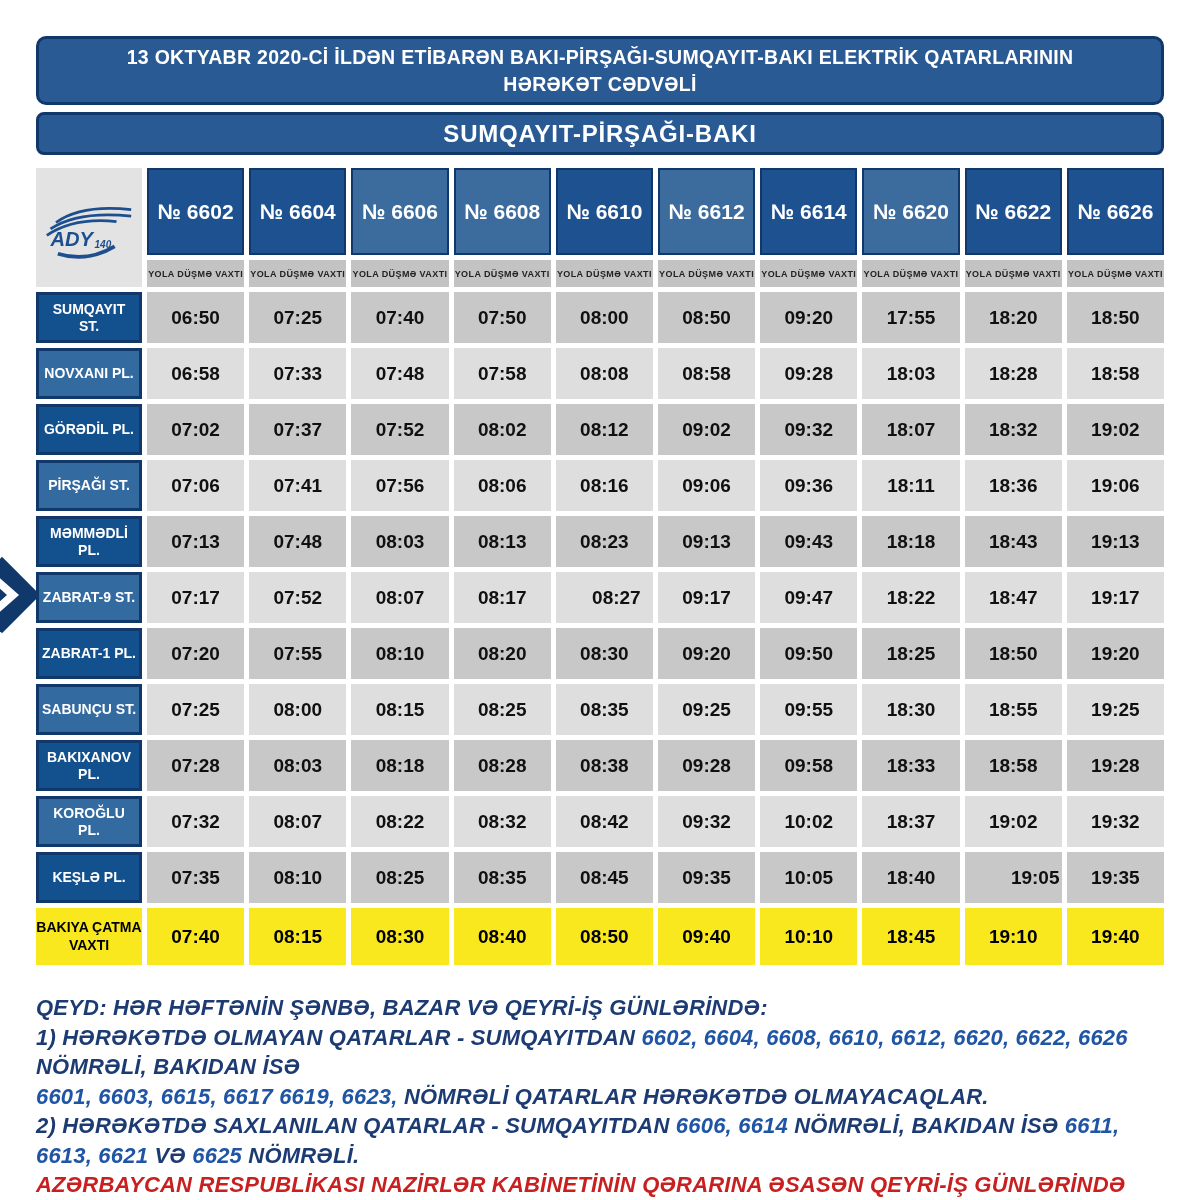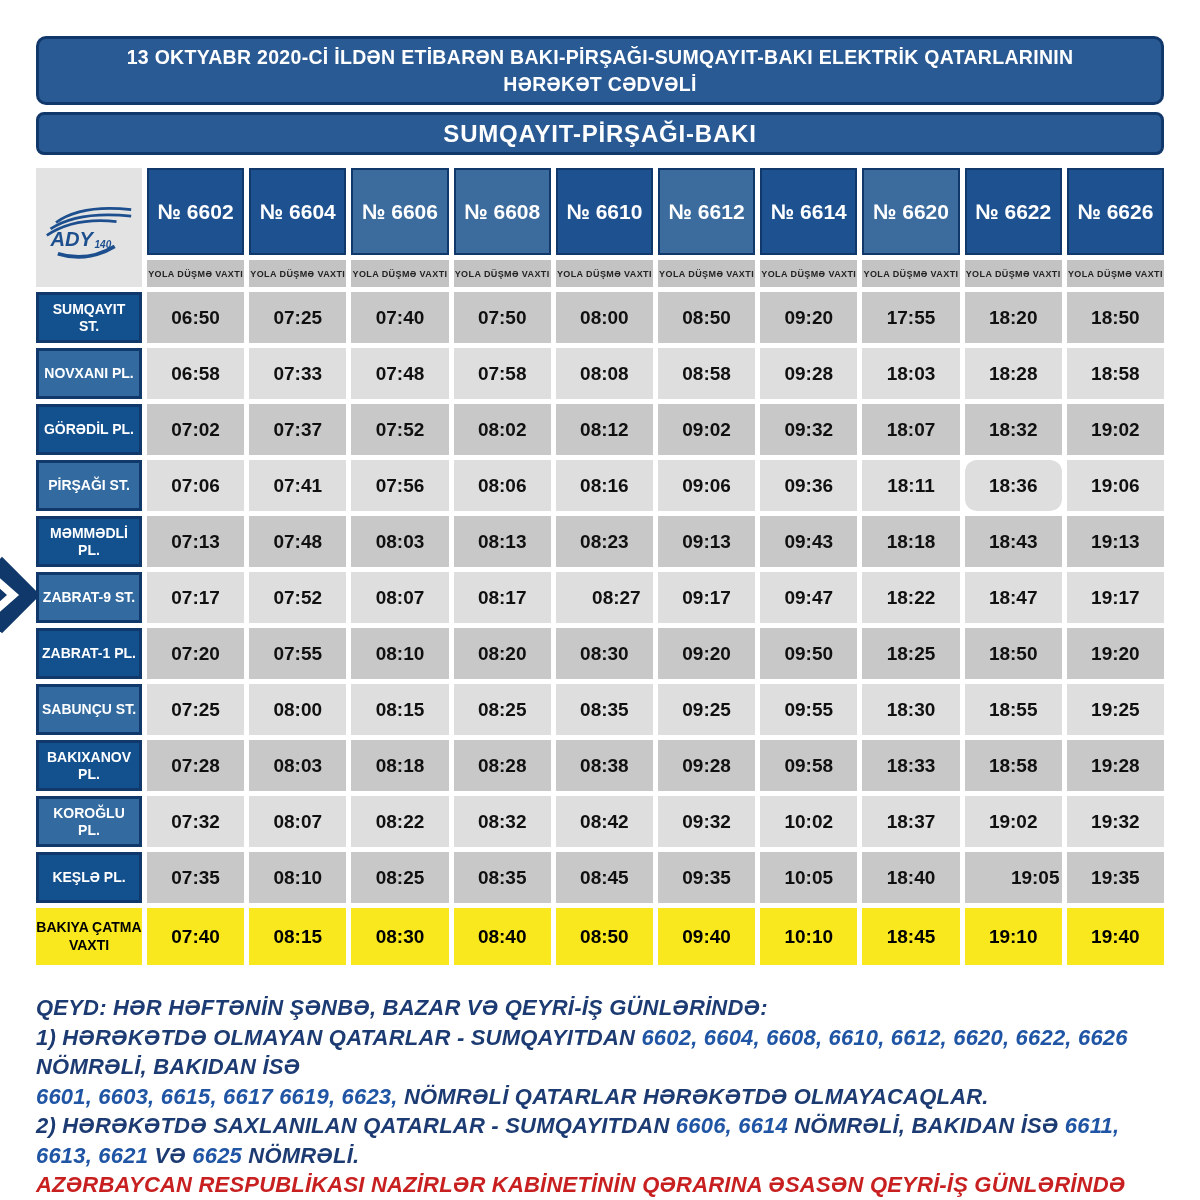--- a/index.html
+++ b/index.html
@@ -151,21 +151,21 @@
         <div class="cell time-cell dark" style="grid-area: 5 / 11;">19:02</div>
         <div class="cell station-cell light" style="grid-area: 6 / 1;">PİRŞAĞI ST.</div>
         <div class="cell time-cell light" style="grid-area: 6 / 2;">07:06</div>
         <div class="cell time-cell light" style="grid-area: 6 / 3;">07:41</div>
         <div class="cell time-cell light" style="grid-area: 6 / 4;">07:56</div>
         <div class="cell time-cell light" style="grid-area: 6 / 5;">08:06</div>
         <div class="cell time-cell light" style="grid-area: 6 / 6;">08:16</div>
         <div class="cell time-cell light" style="grid-area: 6 / 7;">09:06</div>
         <div class="cell time-cell light" style="grid-area: 6 / 8;">09:36</div>
         <div class="cell time-cell light" style="grid-area: 6 / 9;">18:11</div>
-        <div class="cell time-cell light" style="grid-area: 6 / 10; border-radius: 12px;">18:36</div>
+        <div class="cell time-cell light" style="grid-area: 6 / 10;">18:36</div>
         <div class="cell time-cell light" style="grid-area: 6 / 11;">19:06</div>
         <div class="cell station-cell dark" style="grid-area: 7 / 1;">MƏMMƏDLİ PL.</div>
         <div class="cell time-cell dark" style="grid-area: 7 / 2;">07:13</div>
         <div class="cell time-cell dark" style="grid-area: 7 / 3;">07:48</div>
         <div class="cell time-cell dark" style="grid-area: 7 / 4;">08:03</div>
         <div class="cell time-cell dark" style="grid-area: 7 / 5;">08:13</div>
         <div class="cell time-cell dark" style="grid-area: 7 / 6;">08:23</div>
         <div class="cell time-cell dark" style="grid-area: 7 / 7;">09:13</div>
         <div class="cell time-cell dark" style="grid-area: 7 / 8;">09:43</div>
         <div class="cell time-cell dark" style="grid-area: 7 / 9;">18:18</div>

